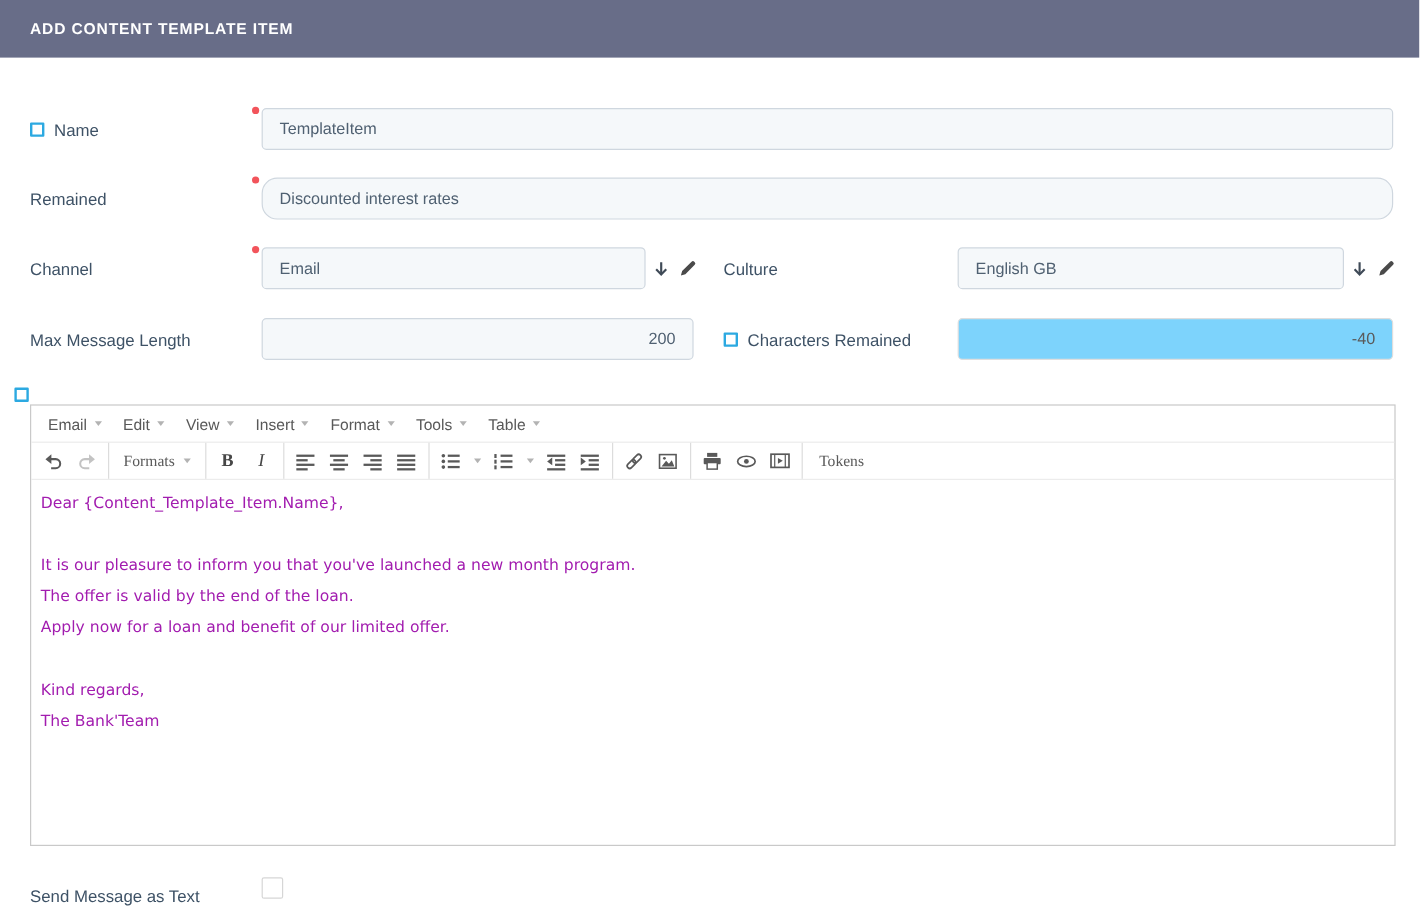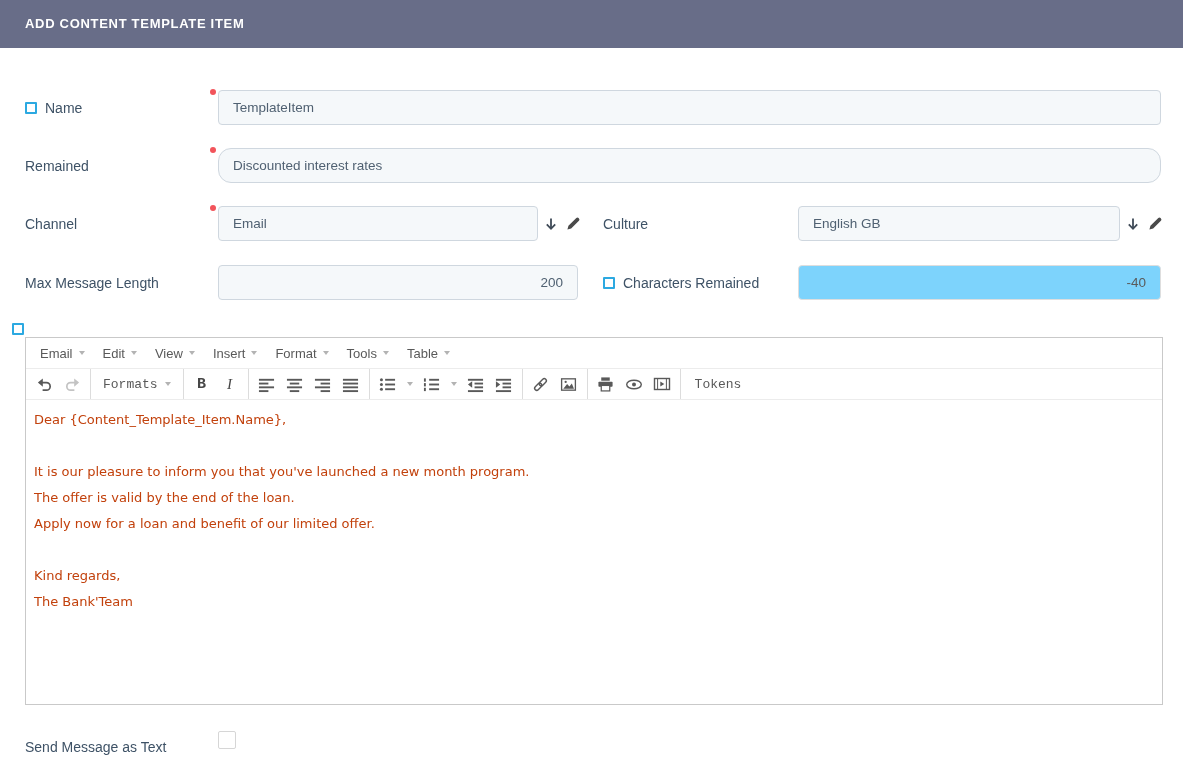--- a/index.html
+++ b/index.html
@@ -65,31 +65,31 @@
   }
   .toolbar {
     height:30px; flex:0 0 30px; display:flex; align-items:stretch;
     border-bottom:1px solid #ececec;
   }
   .tb-group { display:flex; align-items:center; padding:0 4px; }
   .tb-group + .tb-group { border-left:1px solid #dcdcdc; }
   .tb-btn {
     min-width:28px; height:26px; display:flex; align-items:center; gap:7px;
     justify-content:center; background:none; border:none; padding:0 2px;
-    cursor:pointer; color:#595959; font-family:Liberation Mono, monospace;
+    cursor:pointer; color:#595959; font-family:Liberation Serif, serif;
   }
   .tb-btn svg { display:block; }
   .formats-btn { padding:0 8px; font-size:13px; color:#595959; }
   .tokens-btn  { padding:0 10px; font-size:13px; color:#595959; }
   .bold-btn    { font-weight:bold; font-size:15px; color:#474747; }
   .italic-btn  { font-style:italic; font-size:15px; color:#474747;
                  font-family:"Liberation Serif", serif; }
   .edit-area {
     flex:1 1 auto; padding:2px 8px; overflow:hidden;
-    font-family:"DejaVu Sans", sans-serif; font-size:13px; color:#c2410c;
+    font-family:"DejaVu Sans", sans-serif; font-size:13px; color:#a21caf;
   }
   .edit-area p { margin:10px 0; min-height:16px; line-height:16px; }
   
   .checkbox {
     position:absolute; left:218px; top:731px; width:18px; height:18px;
     appearance:none; -webkit-appearance:none; margin:0;
     border:1px solid #d6d6d6; border-radius:2px; background:#fff; cursor:pointer;
   }
 </style>
 </head>

